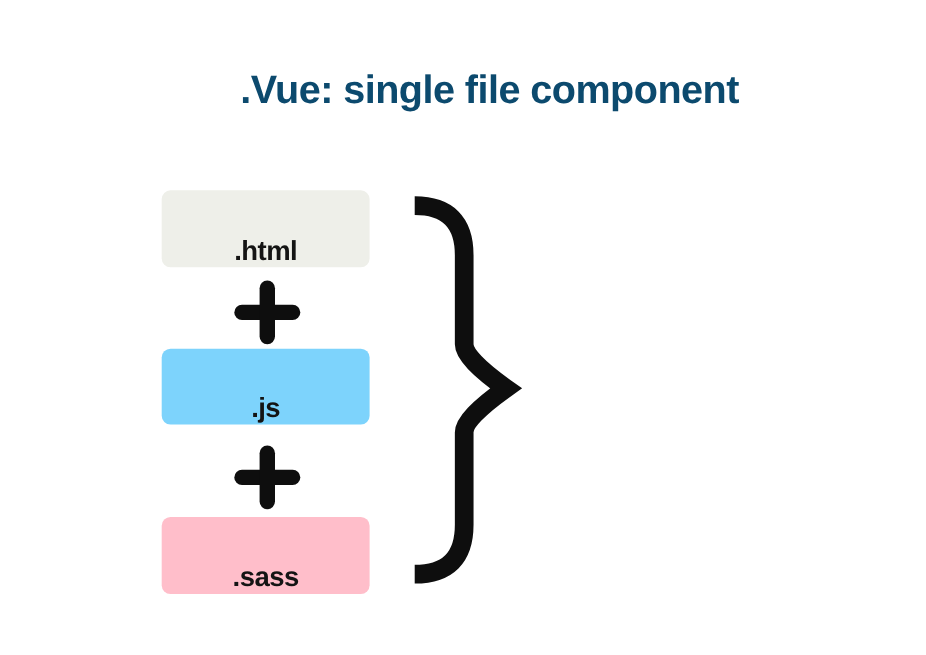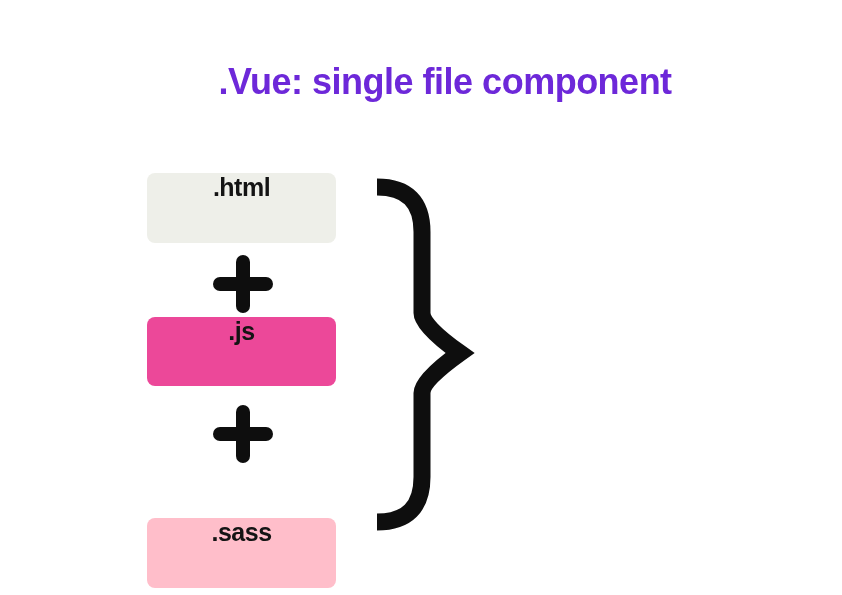--- a/index.html
+++ b/index.html
@@ -17,29 +17,29 @@
   }
   .title {
     position: absolute;
     top: 62px;
     left: 445px;
     transform: translateX(-50%);
     white-space: nowrap;
     font-size: 36px;
     font-weight: bold;
     letter-spacing: -0.5px;
-    color: #6d28d9;
+    color: #0c4a6e;
     line-height: 40px;
   }
   .box {
     position: absolute;
     width: 189px;
     border-radius: 8px;
     display: flex;
-    align-items: flex-start;
+    align-items: flex-end;
     justify-content: center;
     font-size: 25px;
     font-weight: bold;
     letter-spacing: -0.5px;
     color: #141414;
   }
   .box-html { left: 147px; top: 173px; height: 70px; }
   .box-js   { left: 147px; top: 317px; height: 69px; }
   .box-sass { left: 147px; top: 470px; height: 70px; }
   .box-vue  { left: 523px; top: 321px; width: 189px; height: 69px; }
@@ -86,30 +86,30 @@
 
   <div class="box box-html" style="background:#eeefe9;">
     <span>.html</span>
   </div>
 
   <div class="plus plus-1">
     <div class="bar-h"></div>
     <div class="bar-v"></div>
   </div>
 
-  <div class="box box-js" style="background:#ec4899;">
+  <div class="box box-js" style="background:#7dd3fc;">
     <span>.js</span>
   </div>
 
   <div class="plus plus-2">
     <div class="bar-h"></div>
     <div class="bar-v"></div>
   </div>
 
-  <div class="box box-sass" style="background:#ffbeca;margin-top:48px;">
+  <div class="box box-sass" style="background:#ffbeca;">
     <span>.sass</span>
   </div>
 
   <svg class="brace" viewBox="0 0 125 375" aria-hidden="true">
     <path d="M 17,19
              Q 62,19 62,64
              L 62,145
              Q 62,158 100,185
              Q 62,212 62,225
              L 62,309

